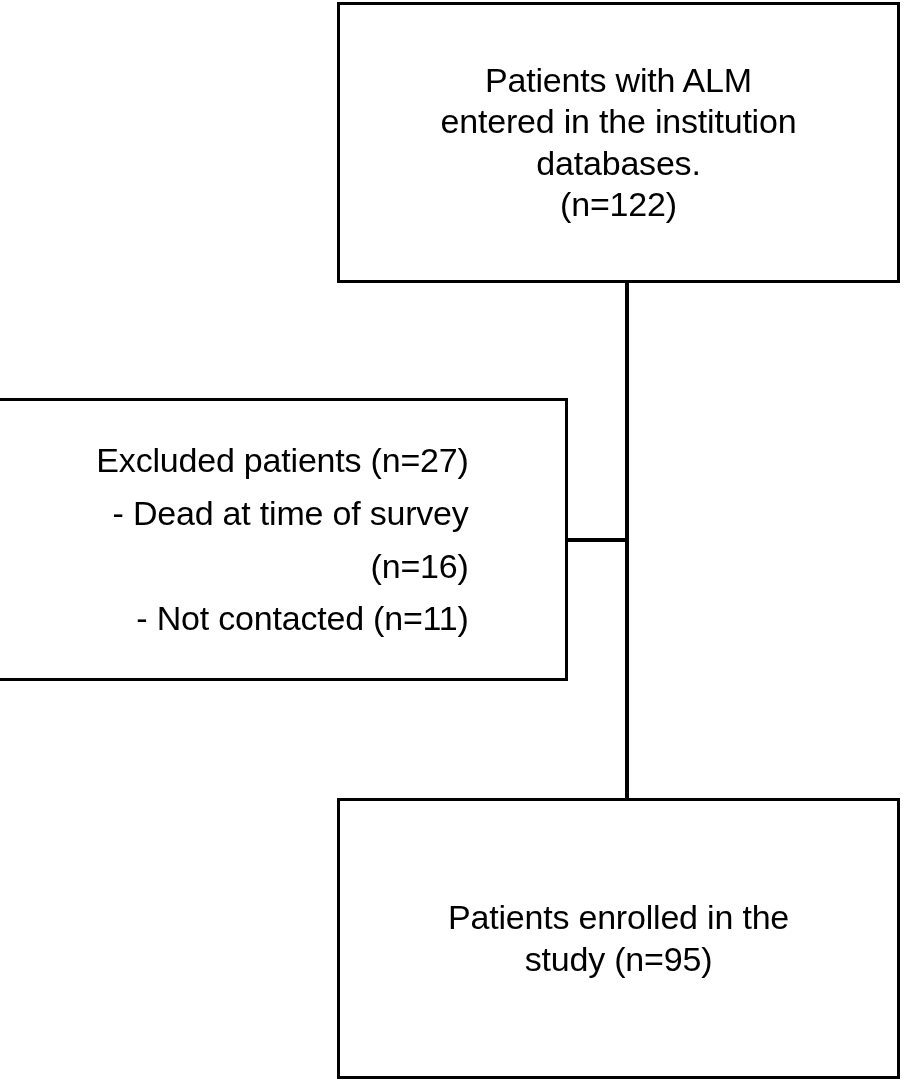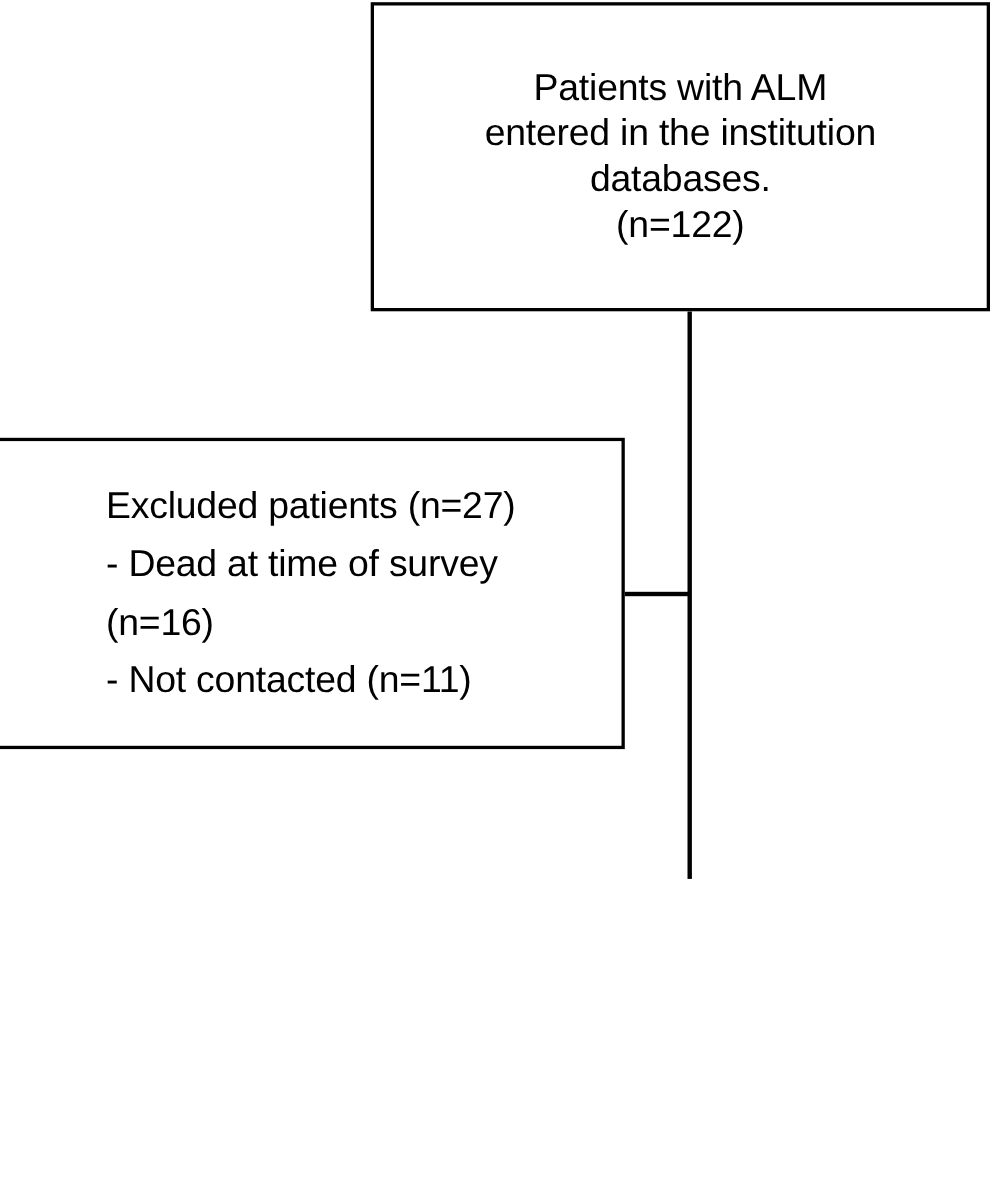--- a/index.html
+++ b/index.html
@@ -46,21 +46,21 @@
   }
   
   #node-excluded {
     left: -3px;
     top: 398px;
     width: 571px;
     height: 283px;
     justify-content: center;
   }
   #node-excluded .node-text {
-    text-align: left;
+    text-align: right;
     line-height: 1.55;
   }
   
   #node-bottom {
     left: 337px;
     top: 798px;
     width: 563px;
     height: 281px;
   }
   
@@ -97,14 +97,18 @@
 (n=122)</span>
   </div>
 
   <div class="node" id="node-excluded">
     <span class="node-text">Excluded patients (n=27)
 - Dead at time of survey
 (n=16)
 - Not contacted (n=11)</span>
   </div>
 
+  <div class="node" id="node-bottom">
+    <span class="node-text">Patients enrolled in the
+study (n=95)</span>
+  </div>
 
 </div>
 
 </body></html>

